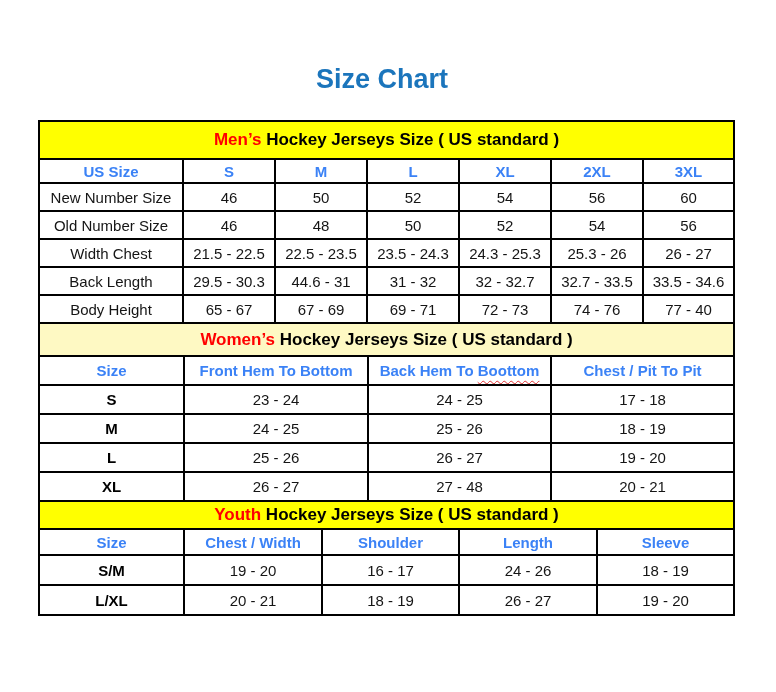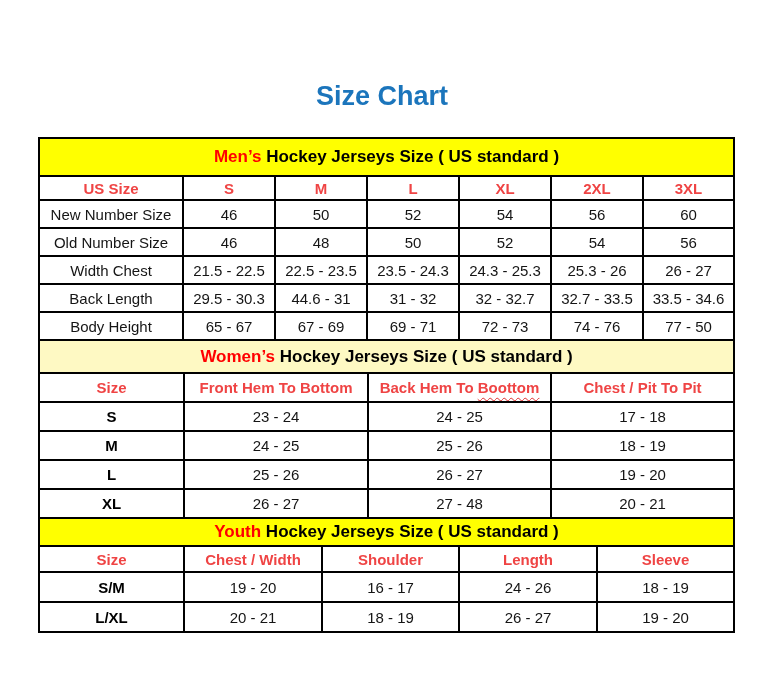--- a/index.html
+++ b/index.html
@@ -4,21 +4,21 @@
 <style>
   html, body { margin: 0; padding: 0; }
   body {
     width: 776px; height: 692px;
     background: #ffffff;
     font-family: "Liberation Sans", sans-serif;
     color: #151515;
     overflow: hidden;
   }
   .page-title {
-    padding-top: 81px;
+    padding-top: 64px;
     margin: 0 12px 26px 0;
     text-align: center;
     font-size: 27px;
     line-height: 30px;
     font-weight: bold;
     color: #1b75bc;
     letter-spacing: 0px;
   }
   .chart-wrap { width: 695px; margin-left: 38px; }
   table {
@@ -39,21 +39,21 @@
   tr.section-header td {
     background: #ffff00;
     font-weight: bold;
     font-size: 17px;
     color: #000;
   }
   tr.section-header.mens td   { height: 36px; }
   tr.section-header.womens td { height: 31px; }
   tr.section-header.youth td  { height: 26px; }
   .highlight { color: #ff0000; }
-  tr.col-header td { font-weight: bold; color: #ef4444; }
+  tr.col-header td { font-weight: bold; color: #3b82f6; }
   table.mens   tr.col-header td { height: 22px; }
   table.womens tr.col-header td { height: 27px; }
   table.youth  tr.col-header td { height: 24px; }
   table.mens   tr.data-row td { height: 26px; }
   table.womens tr.data-row td { height: 27px; }
   table.youth  tr.data-row td { height: 28px; }
   td.row-label-bold { font-weight: bold; color: #000; }
   .squiggle {
     text-decoration: underline;
     text-decoration-style: wavy;
@@ -128,21 +128,21 @@
       <td>32.7 - 33.5</td>
       <td>33.5 - 34.6</td>
     </tr>
     <tr class="data-row">
       <td>Body Height</td>
       <td>65 - 67</td>
       <td>67 - 69</td>
       <td>69 - 71</td>
       <td>72 - 73</td>
       <td>74 - 76</td>
-      <td>77 - 50</td>
+      <td>77 - 40</td>
     </tr>
   </tbody>
     </table>
 
   <table class="womens">
     <colgroup>
       <col style="width:145px">
         <col style="width:184px">
         <col style="width:183px">
         <col style="width:183px">

